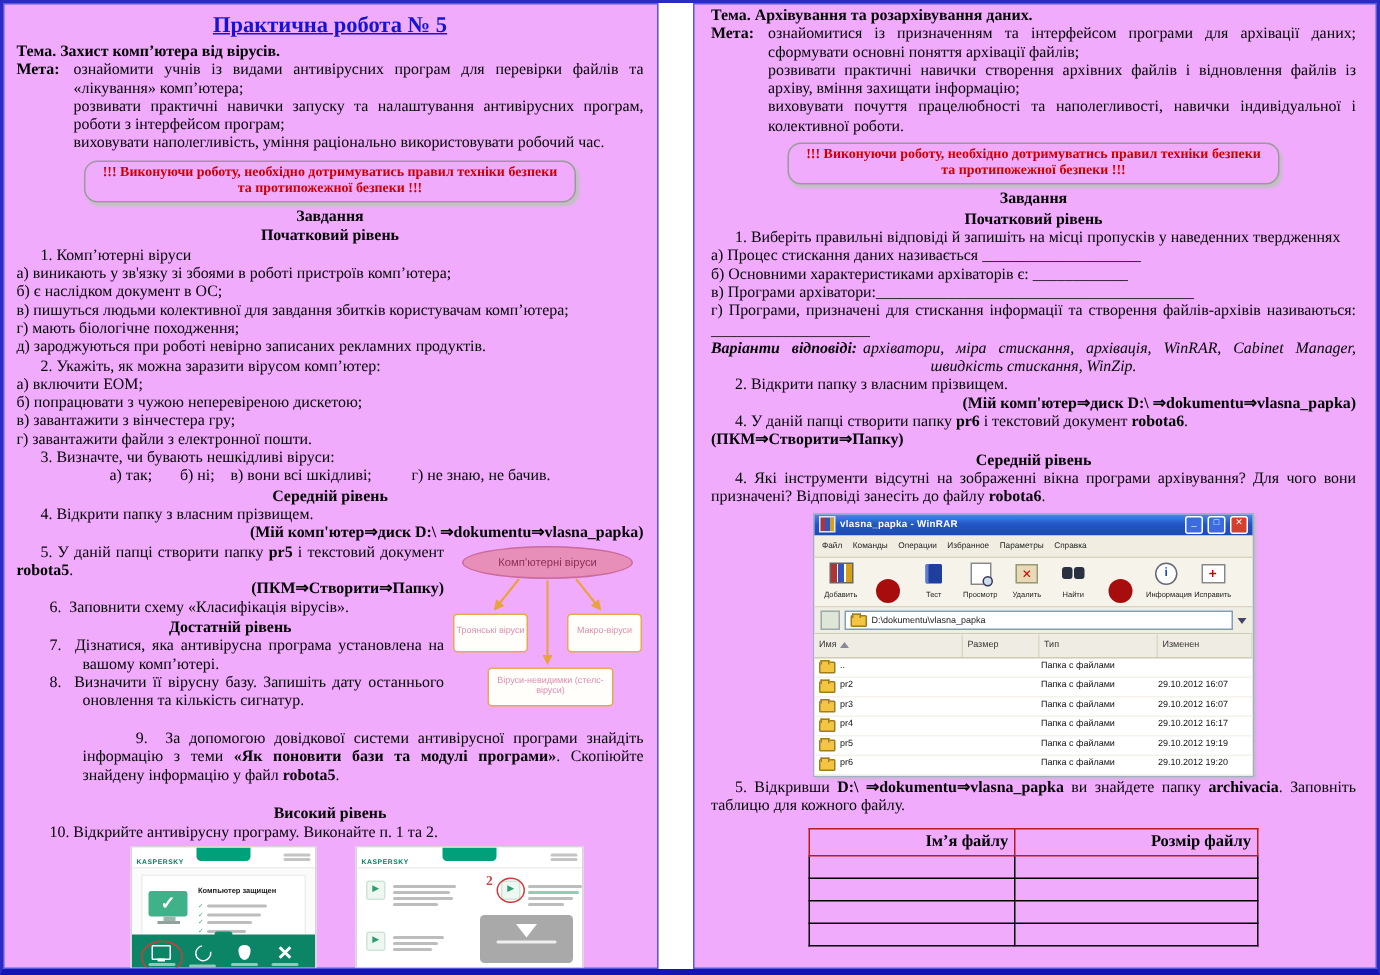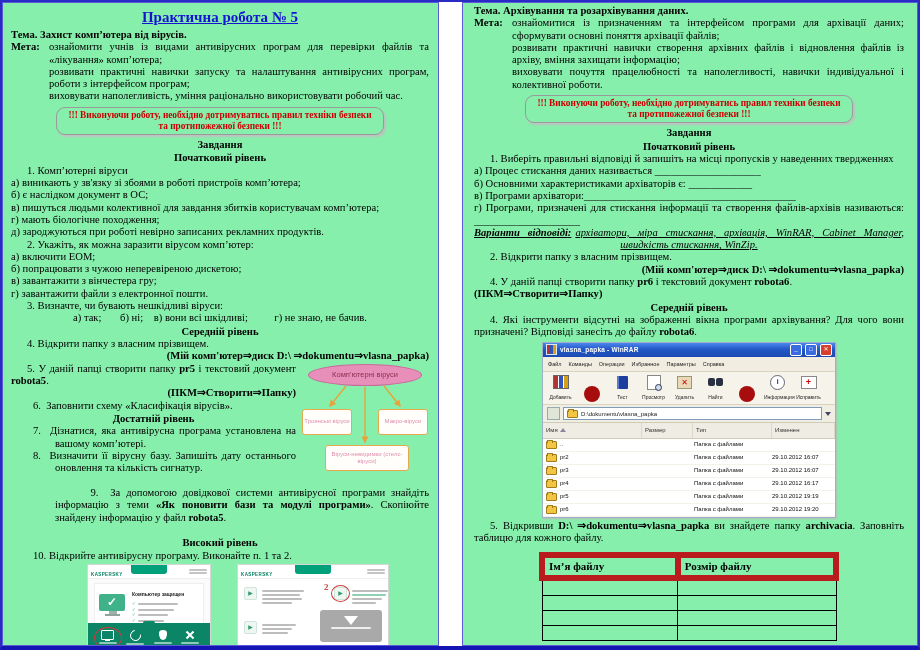--- a/index.html
+++ b/index.html
@@ -1,40 +1,40 @@
 <!DOCTYPE html>
 <html><head>
 <meta charset="utf-8">
 <style>
   html,body{margin:0;padding:0;background:#ffffff;}
   .frame{position:relative;width:920px;height:650px;box-sizing:border-box;
          border:2px solid #2a2ac4;border-bottom:4px solid #1515b4;background:#fff;
          font-family:"Liberation Serif",serif;color:#000;}
-  .page{position:absolute;top:0;bottom:0;background:#86efac;box-sizing:border-box;
+  .page{position:absolute;top:0;bottom:0;background:#f0abfc;box-sizing:border-box;
         border:1px solid #5a5ad8;overflow:hidden;}
   .page-left{left:0;width:437px;padding:2px 9px 0 8px;}
   .page-right{left:460px;right:0;padding:2px 13px 0 11px;}
   .doc{font-size:10.6px;line-height:12.3px;text-align:justify;}
   .ptitle{text-align:center;color:#1414d2;font-weight:bold;font-size:15px;line-height:19px;
           text-decoration:underline;margin:3px 0 2px;}
   .tema{font-weight:bold;}
   .meta-row{display:flex;}
   .meta-label{font-weight:bold;width:38px;flex:none;}
   .meta-text{flex:1;}
   .warnbox{width:310px;margin:4px auto 3px;border:1px solid #9a9a9a;border-radius:9px;
            box-shadow:1.5px 2px 2px #c0c0c0;padding:2px 8px;color:#cc0000;font-weight:bold;
            font-size:9.3px;line-height:11px;text-align:center;}
   .heading{text-align:center;font-weight:bold;line-height:13.5px;}
   .indent{text-indent:16px;}
   .pre{white-space:pre-wrap;}
   .pathline{font-weight:bold;text-align:right;}
   .pathleft{font-weight:bold;text-align:left;}
   .numitem{padding-left:44px;text-indent:-22px;white-space:pre-wrap;}
   b.inb{font-weight:bold;}
-  .variants{font-style:italic;text-align:justify;text-align-last:center;text-decoration:underline;}
+  .variants{font-style:italic;text-align:justify;text-align-last:center;}
   .variants b{margin-right:4px;}
 
   
   .diagram{float:right;position:relative;width:128px;height:108px;margin:0 0 2px 5px;}
   .dg-ellipse{position:absolute;left:7px;top:1px;width:112px;height:20px;border-radius:50%;
               background:#e88fb9;border:1px solid #c9699c;color:#8d2f55;font-family:"Liberation Sans",sans-serif;
               font-size:7.5px;line-height:20px;text-align:center;}
   .dg-box{position:absolute;border:1px solid #e6a94e;border-radius:3px;background:#fffefa;
           color:#df8fb0;font-family:"Liberation Sans",sans-serif;font-size:6px;line-height:7px;
           display:flex;align-items:center;justify-content:center;text-align:center;padding:1px;}
@@ -141,21 +141,21 @@
   .wr-list{background:#fff;font-size:6px;color:#111;}
   .wr-hrow{display:flex;background:#efede3;border-bottom:1px solid #d0ccb8;color:#333;}
   .wr-hrow>div{padding:1px 3px;border-right:1px solid #ddd9c6;display:flex;align-items:center;gap:2px;}
   .col-name{width:92px;flex:none;} .col-size{width:44px;flex:none;} .col-type{width:72px;flex:none;} .col-mod{flex:1;}
   .sort-asc{width:0;height:0;border-left:3px solid transparent;border-right:3px solid transparent;border-bottom:4px solid #889;}
   .wr-row{display:flex;border-bottom:1px solid #f4f2ea;height:12px;align-items:center;}
   .wr-row>div{padding:0 3px;display:flex;align-items:center;gap:3px;}
 
   
   .anstable{border-collapse:collapse;margin:8px auto 0;width:300px;}
-  .anstable th{border:6px solid #b91c1c;font-size:11px;font-weight:bold;padding:2px 4px;text-align:left;}
+  .anstable th{border:1px solid #b91c1c;font-size:11px;font-weight:bold;padding:2px 4px;text-align:right;}
   .anstable td{border:1px solid #000;height:14px;padding:0 4px;}
 </style>
 </head>
 <body>
 
 <div class="frame">
 
   <div class="page page-left doc">
     <div class="ptitle">Практична робота № 5</div>
     <div class="tema">Тема. Захист комп’ютера від вірусів.</div>

